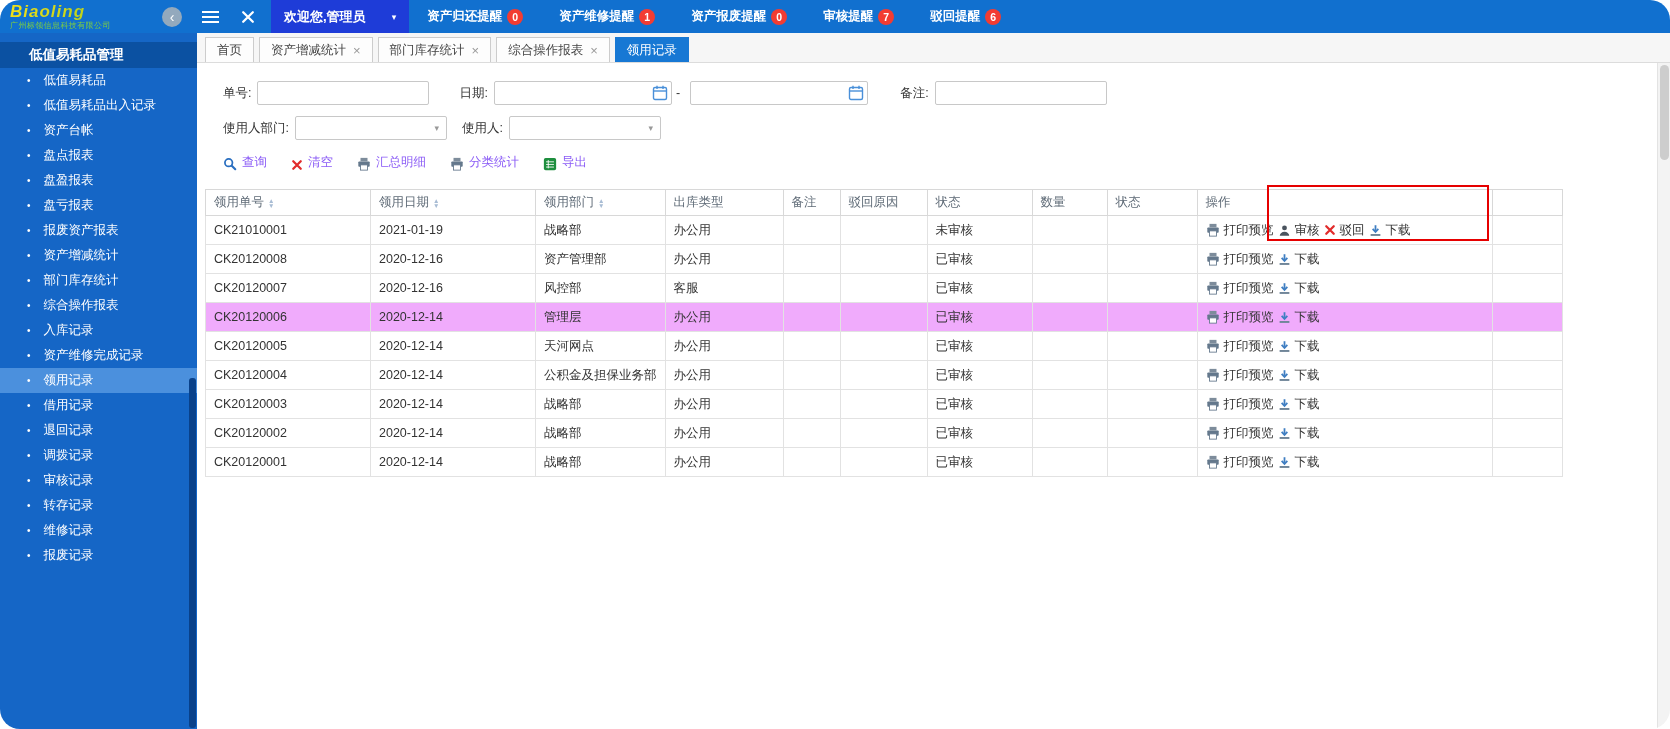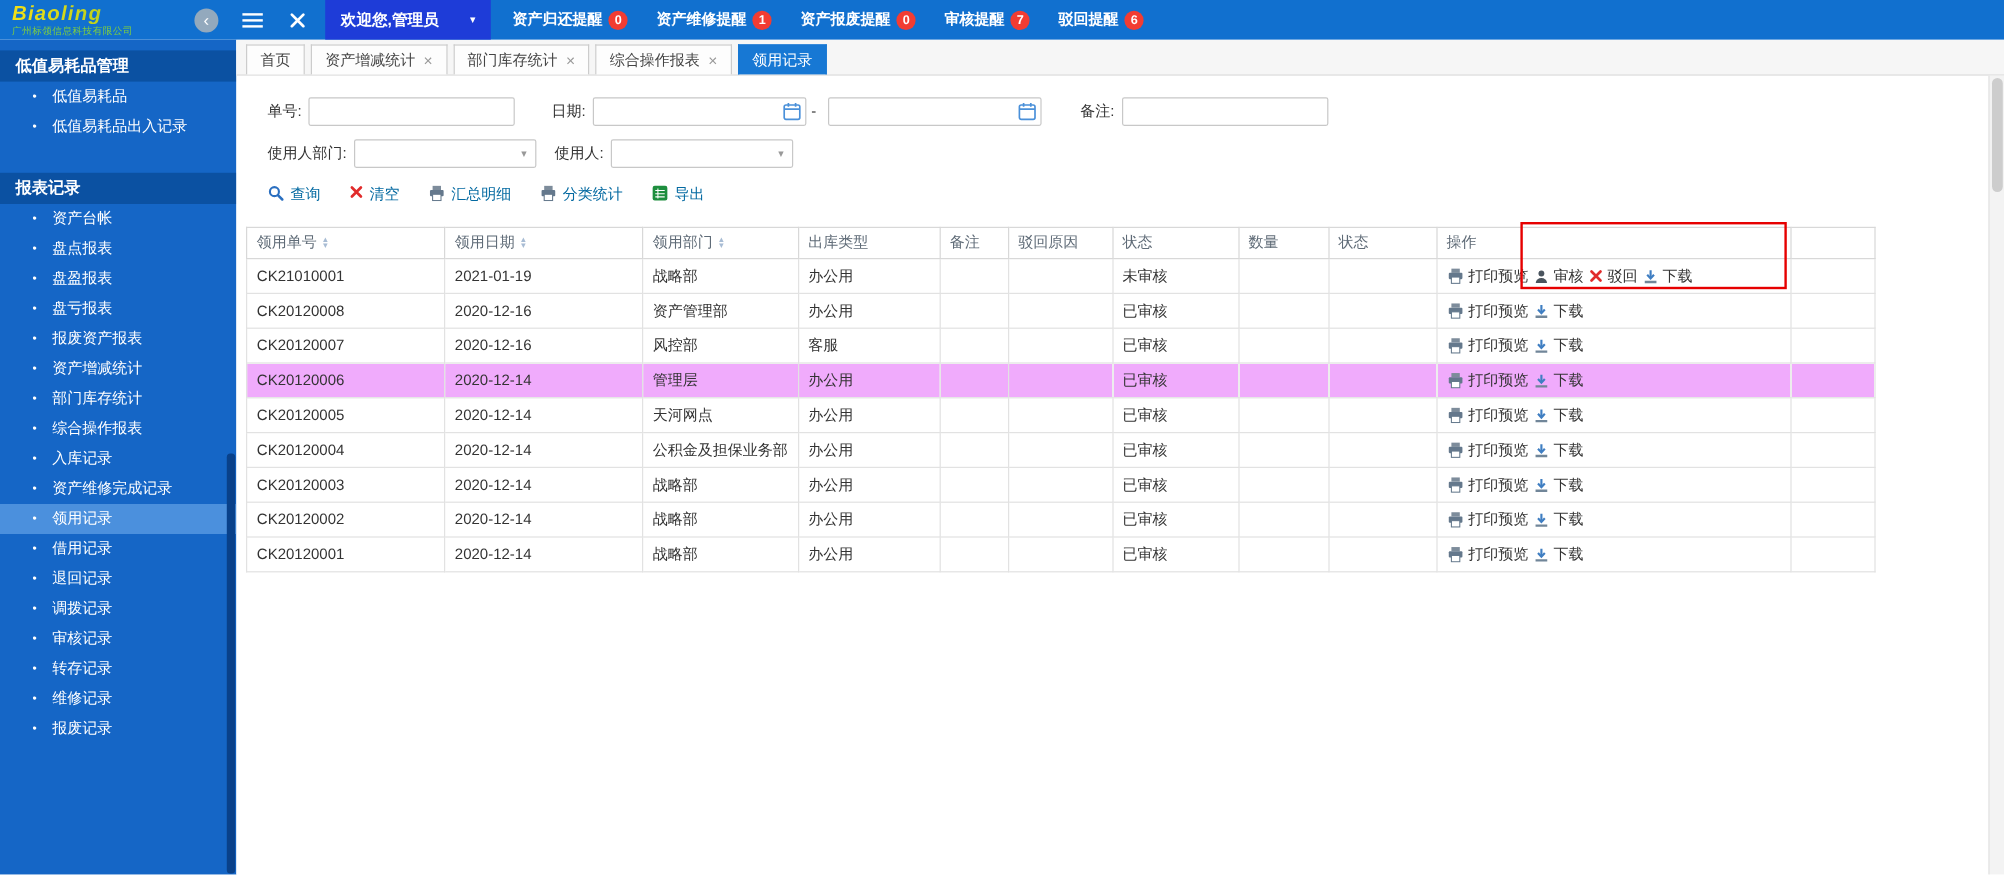--- a/index.html
+++ b/index.html
@@ -1,40 +1,40 @@
 <!DOCTYPE html>
 <html><head>
 <meta charset="utf-8">
 <style>
   * { margin:0; padding:0; box-sizing:border-box; }
   html,body { background:#fff; }
   body { font-family:"Liberation Sans","DejaVu Sans",sans-serif; }
-  .app { position:relative; width:1670px; height:729px; overflow:hidden; background:#fff; }
+  .app { position:relative; width:1670px; height:729px; overflow:hidden; background:#fff;border-radius:20px; }
 
   
   .topbar { position:absolute; top:0; left:0; width:1670px; height:33px; background:#1170cf; display:flex; align-items:center; z-index:20; }
   .logo { width:162px; padding-left:10px; line-height:1; }
   .logo-text { font-style:italic; font-weight:bold; font-size:17px; letter-spacing:1px; color:#b9cf1d; }
   @supports (-webkit-background-clip: text) {
     .logo-text { background:linear-gradient(90deg,#f2e018,#86c420); -webkit-background-clip:text; -webkit-text-fill-color:transparent; }
   }
   .logo-sub { font-size:8px; color:#7fce3f; margin-top:2px; letter-spacing:.4px; white-space:nowrap; }
   .back-circle { width:20px; height:20px; border-radius:50%; background:#93a9bd; color:#fff; display:flex; align-items:center; justify-content:center; font-size:14px; cursor:pointer; flex:none; }
   .hamburger { margin-left:20px; display:flex; flex-direction:column; gap:3px; cursor:pointer; }
   .hamburger i { display:block; width:17px; height:2px; background:#fff; }
   .top-close { margin-left:22px; cursor:pointer; display:flex; align-items:center; }
   .welcome { margin-left:16px; height:33px; padding:0 13px; background:#1e3cd8; color:#fff; font-weight:bold; font-size:13px; display:flex; align-items:center; gap:26px; cursor:pointer; }
   .welcome .caret { font-size:9px; }
-  .notifs { display:flex; align-items:center; margin-left:18px; gap:24px; }
+  .notifs { display:flex; align-items:center; margin-left:18px; gap:36px; }
   .notif { display:flex; align-items:center; gap:5px; color:#fff; font-size:12.5px; font-weight:bold; cursor:pointer; white-space:nowrap; }
   .badge { min-width:16px; height:16px; padding:0 2px; border-radius:50%; background:#f23c32; color:#fff; font-size:10.5px; display:flex; align-items:center; justify-content:center; font-weight:bold; }
 
   
   .sidebar { position:absolute; top:33px; left:0; width:197px; height:696px; background:#1566c6; padding-top:9px; overflow:hidden; }
-  .side-section-title { height:26px; line-height:26px; background:#0b51a2; color:#fff; font-size:13.5px; font-weight:bold; padding-left:13px; margin-top:26px; }
+  .side-section-title { height:26px; line-height:26px; background:#0b51a2; color:#fff; font-size:13.5px; font-weight:bold; padding-left:29px; margin-top:26px; }
   #sidebar-sections > .side-section-title:first-child { margin-top:0; }
   .side-item { height:25px; color:#fff; font-size:12.5px; display:flex; align-items:center; cursor:pointer; padding-left:27px; }
   .side-item .dot { font-size:10px; margin-right:13px; }
   .side-item.active { background:#4b90dd; }
   .side-thumb { position:absolute; top:345px; right:1px; width:7px; height:350px; background:#09418a; border-radius:3px; cursor:pointer; }
 
   
   .main { position:absolute; top:33px; left:197px; width:1473px; height:696px; background:#fff; }
   .tabbar { height:30px; background:#f6f6f6; border-bottom:1px solid #dcdcdc; display:flex; align-items:flex-end; padding-left:8px; gap:5px; }
   .tab { height:25px; padding:0 11px; background:#fdfdfd; border:1px solid #ccc; border-bottom:none; font-size:12.5px; color:#444; display:flex; align-items:center; gap:7px; cursor:pointer; white-space:nowrap; }
@@ -48,21 +48,21 @@
   .datebox .txt { width:178px; padding-right:26px; margin-left:0; }
   .datebox .cal { position:absolute; right:4px; top:4px; cursor:pointer; display:flex; }
   .lab-date { margin-left:30px; }
   .lab-remark { margin-left:32px; }
   .lab-user { margin-left:15px; }
   .dash { margin:0 4px; color:#333; }
   .selectbox { width:152px; height:24px; border:1px solid #c8c8c8; border-radius:2px; display:flex; align-items:center; justify-content:space-between; padding:0 7px; color:#999; cursor:pointer; background:#fff; margin-left:6px; font-size:12px; }
   .selectbox .caret { color:#999; font-size:9px; }
 
   .toolbar { display:flex; align-items:center; gap:24px; padding-left:26px; margin-top:6px; height:22px; }
-  .tbtn { display:flex; align-items:flex-start; gap:5px; font-size:12.5px; color:#0369a1; cursor:pointer; white-space:nowrap; }
+  .tbtn { display:flex; align-items:flex-end; gap:5px; font-size:12.5px; color:#8b5cf6; cursor:pointer; white-space:nowrap; }
 
   .tablewrap { margin:16px 0 0 8px; }
   table { border-collapse:collapse; table-layout:fixed; }
   th, td { border:1px solid #e2e2e2; font-weight:normal; text-align:left; padding:0 8px; overflow:hidden; white-space:nowrap; }
   thead th { height:26px; color:#5f6b77; font-size:12.5px; background:#fff; border-color:#d8d8d8;font-family:Liberation Serif, serif; }
   tbody td { height:29px; font-size:12.5px; color:#333; }
   tbody tr.selected { background:#f0abfc; }
   .sort { display:inline-flex; flex-direction:column; margin-left:4px; vertical-align:middle; color:#a8bcd4; cursor:pointer; }
   .sort i { font-style:normal; font-size:6.5px; line-height:5px; }
   td .cellflex { display:flex; align-items:center; gap:4px; }
@@ -127,21 +127,20 @@
     <div id="sidebar-sections">
         <div class="side-section-title">低值易耗品管理</div>
         <div class="side-item">
           <span class="dot">•</span>
           <span>低值易耗品</span>
         </div>
         <div class="side-item">
           <span class="dot">•</span>
           <span>低值易耗品出入记录</span>
         </div>
-        <div class="side-section-title">报表记录</div>
         <div class="side-item">
           <span class="dot">•</span>
           <span>资产台帐</span>
         </div>
         <div class="side-item">
           <span class="dot">•</span>
           <span>盘点报表</span>
         </div>
         <div class="side-item">
           <span class="dot">•</span>

